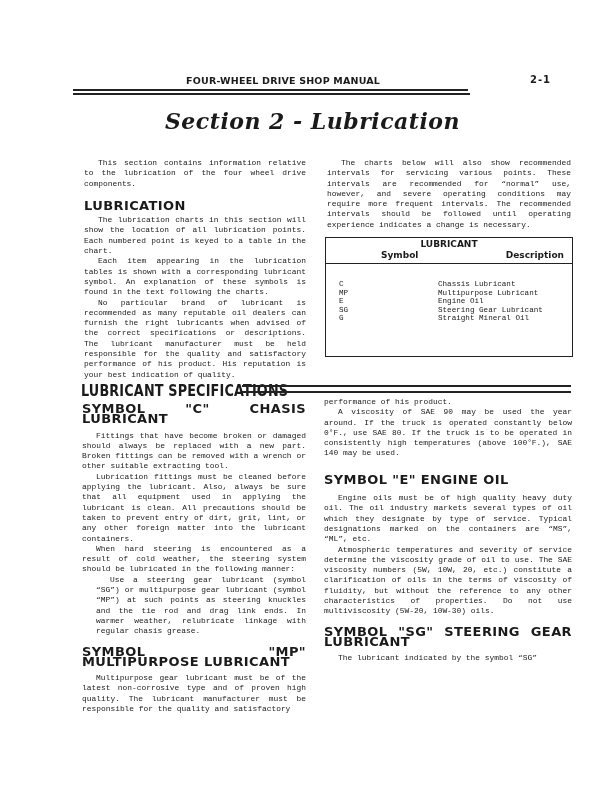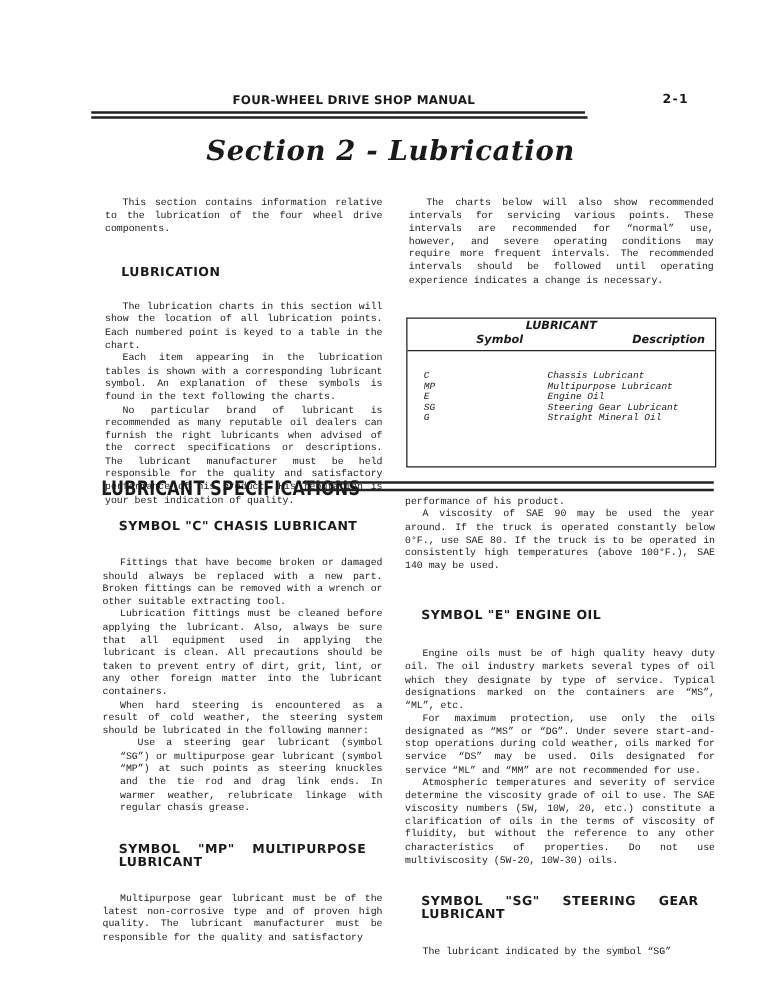--- a/index.html
+++ b/index.html
@@ -6,25 +6,25 @@
   body { width:612px; height:792px; position:relative; overflow:hidden; color:#1a1a1a; }
   .hdr-title { position:absolute; left:186px; top:75px; font-family:"DejaVu Sans", sans-serif; font-weight:bold; font-size:9.5px; letter-spacing:0.2px;text-align:center; }
   .hdr-page { position:absolute; left:530px; top:74px; font-family:"DejaVu Sans", sans-serif; font-weight:bold; font-size:10px; letter-spacing:1px; }
   .hdr-rule1 { position:absolute; left:73px; top:89px; width:395px; height:1.5px; background:#222; }
   .hdr-rule2 { position:absolute; left:73px; top:93px; width:397px; height:2px; background:#222; }
   .sec-title { position:absolute; left:160px; top:108px; width:300px; text-align:right; font-family:"DejaVu Serif", serif; font-style:italic; font-weight:bold; font-size:22px; letter-spacing:0.5px; }
   .mono { font-family:"Liberation Mono", monospace; font-size:7.9px; line-height:10.3px; text-align:justify; }
   .col { position:absolute; }
   p { margin:0; text-indent:14px; }
   p.noind { text-indent:0; }
-  .sub { font-family:"DejaVu Sans", sans-serif; font-weight:bold; font-size:10px; letter-spacing:0.4px; margin:13px; }
+  .sub { font-family:"DejaVu Sans", sans-serif; font-weight:bold; font-size:13px; letter-spacing:0.4px; margin:0; }
   .big { position:absolute; left:81px; top:381px; font-family:"DejaVu Sans", sans-serif; font-weight:bold; font-size:16px; transform:scaleX(0.8); transform-origin:left top; letter-spacing:0.2px; }
   .big-rule1 { position:absolute; left:242px; top:385px; width:329px; height:1.5px; background:#222; }
   .big-rule2 { position:absolute; left:242px; top:391px; width:329px; height:1.5px; background:#222; }
-  .lub-table { position:absolute; left:325px; top:254px; width:246px; height:118px; border:1.3px solid #222;font-style:italic; }
+  .lub-table { position:absolute; left:325px; top:237px; width:246px; height:118px; border:1.3px solid #222; }
   .lub-head { height:25px; border-bottom:1.3px solid #222; position:relative; font-family:"DejaVu Sans", sans-serif; font-weight:bold; font-size:9px; }
   .lub-head .t { position:absolute; left:0; width:100%; text-align:center; top:1px; }
   .lub-head .s { position:absolute; left:12px; top:12px;margin-left:43px; }
   .lub-head .d { position:absolute; right:8px; top:12px; }
   .lub-rows { position:absolute; top:42px; left:0; width:100%; }
   .lub-row { position:relative; height:8.6px; font-family:"Liberation Mono", monospace; font-size:7.6px; line-height:8.6px; }
   .lub-row .sym { position:absolute; left:13px; }
   .lub-row .desc { position:absolute; left:112px;text-align:center; }
   .indent-block { padding-left:14px; }
   .indent-block p { text-indent:14px; }
@@ -102,19 +102,18 @@
   <p>Multipurpose gear lubricant must be of the latest non-corrosive type and of proven high quality. The lubricant manufacturer must be responsible for the quality and satisfactory</p>
 </div>
 
 <div class="col mono" style="left:324px; top:397px; width:248px;">
   <p class="noind">performance of his product.</p>
   <p>A viscosity of SAE 90 may be used the year around. If the truck is operated constantly below 0°F., use SAE 80. If the truck is to be operated in consistently high temperatures (above 100°F.), SAE 140 may be used.</p>
   <div style="height:16px"></div>
   <h3 class="sub">SYMBOL "E" ENGINE OIL</h3>
   <div style="height:8px"></div>
   <p>Engine oils must be of high quality heavy duty oil. The oil industry markets several types of oil which they designate by type of service. Typical designations marked on the containers are “MS”, “ML”, etc.</p>
-  <p>For maximum protection, use only the oils designated as “MS” or “DG”. Under severe start-and-stop operations during cold weather, oils marked for service “DS” may be used. Oils designated for service “ML” and “MM” are not recommended for use.</p>
   <p>Atmospheric temperatures and severity of service determine the viscosity grade of oil to use. The SAE viscosity numbers (5W, 10W, 20, etc.) constitute a clarification of oils in the terms of viscosity of fluidity, but without the reference to any other characteristics of properties. Do not use multiviscosity (5W-20, 10W-30) oils.</p>
   <div style="height:10px"></div>
   <h3 class="sub">SYMBOL "SG" STEERING GEAR LUBRICANT</h3>
   <div style="height:6px"></div>
   <p>The lubricant indicated by the symbol “SG”</p>
 </div>
 
 </body></html>

